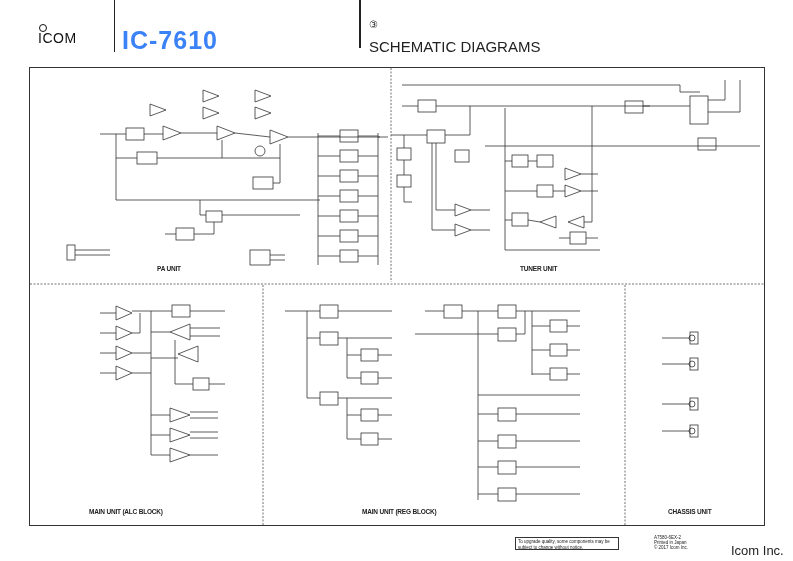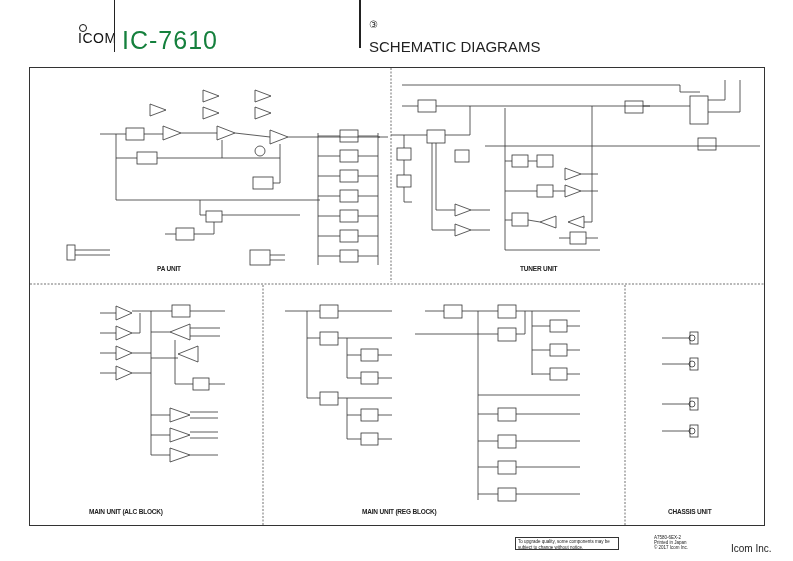--- a/index.html
+++ b/index.html
@@ -1,29 +1,29 @@
 <!DOCTYPE html>
 <html><head>
 <meta charset="utf-8">
 <style>
   html,body{margin:0;padding:0;background:#fff;}
   body{width:793px;height:561px;position:relative;overflow:hidden;font-family:"Liberation Sans",sans-serif;color:#222;}
-  .logo{position:absolute;left:38px;top:30px;font-size:14px;letter-spacing:0.5px;color:#111;margin-left:40px;}
+  .logo{position:absolute;left:38px;top:30px;font-size:14px;letter-spacing:0.5px;color:#111;}
   .logo .ring{position:absolute;left:1px;top:-6px;width:6px;height:6px;border:1px solid #111;border-radius:50%;}
   .vline1{position:absolute;left:114px;top:0;width:1px;height:52px;background:#222;}
-  .model{position:absolute;left:122px;top:26px;font-size:25px;font-weight:normal;letter-spacing:1px;color:#15803d;}
+  .model{position:absolute;left:122px;top:26px;font-size:25px;font-weight:bold;letter-spacing:1px;color:#3b82f6;}
   .vline2{position:absolute;left:359px;top:0;width:1.5px;height:48px;background:#222;}
   .secnum{position:absolute;left:369px;top:19px;font-size:10px;}
   .sectitle{position:absolute;left:369px;top:38px;font-size:15px;}
   .frame{position:absolute;left:29px;top:67px;width:736px;height:459px;border:1.5px solid #333;box-sizing:border-box;}
   svg.sch{position:absolute;left:0;top:0;}
   .lbl{position:absolute;font-size:6.5px;font-weight:bold;letter-spacing:-0.2px;color:#222;}
   .note{position:absolute;left:515px;top:537px;width:104px;height:13px;border:1px solid #333;font-size:4.5px;line-height:5.5px;padding:1px 2px;box-sizing:border-box;}
   .code{position:absolute;left:654px;top:535px;font-size:4.5px;line-height:5px;}
-  .company{position:absolute;left:731px;top:543px;font-size:10px;}
+  .company{position:absolute;left:731px;top:543px;font-size:13px;}
 </style>
 </head>
 <body>
 
 <div class="logo"><span class="ring"></span><span>ICOM</span></div>
 <div class="vline1"></div>
 <div class="model">IC-7610</div>
 <div class="vline2"></div>
 <div class="secnum">③</div>
 <div class="sectitle">SCHEMATIC DIAGRAMS</div>

